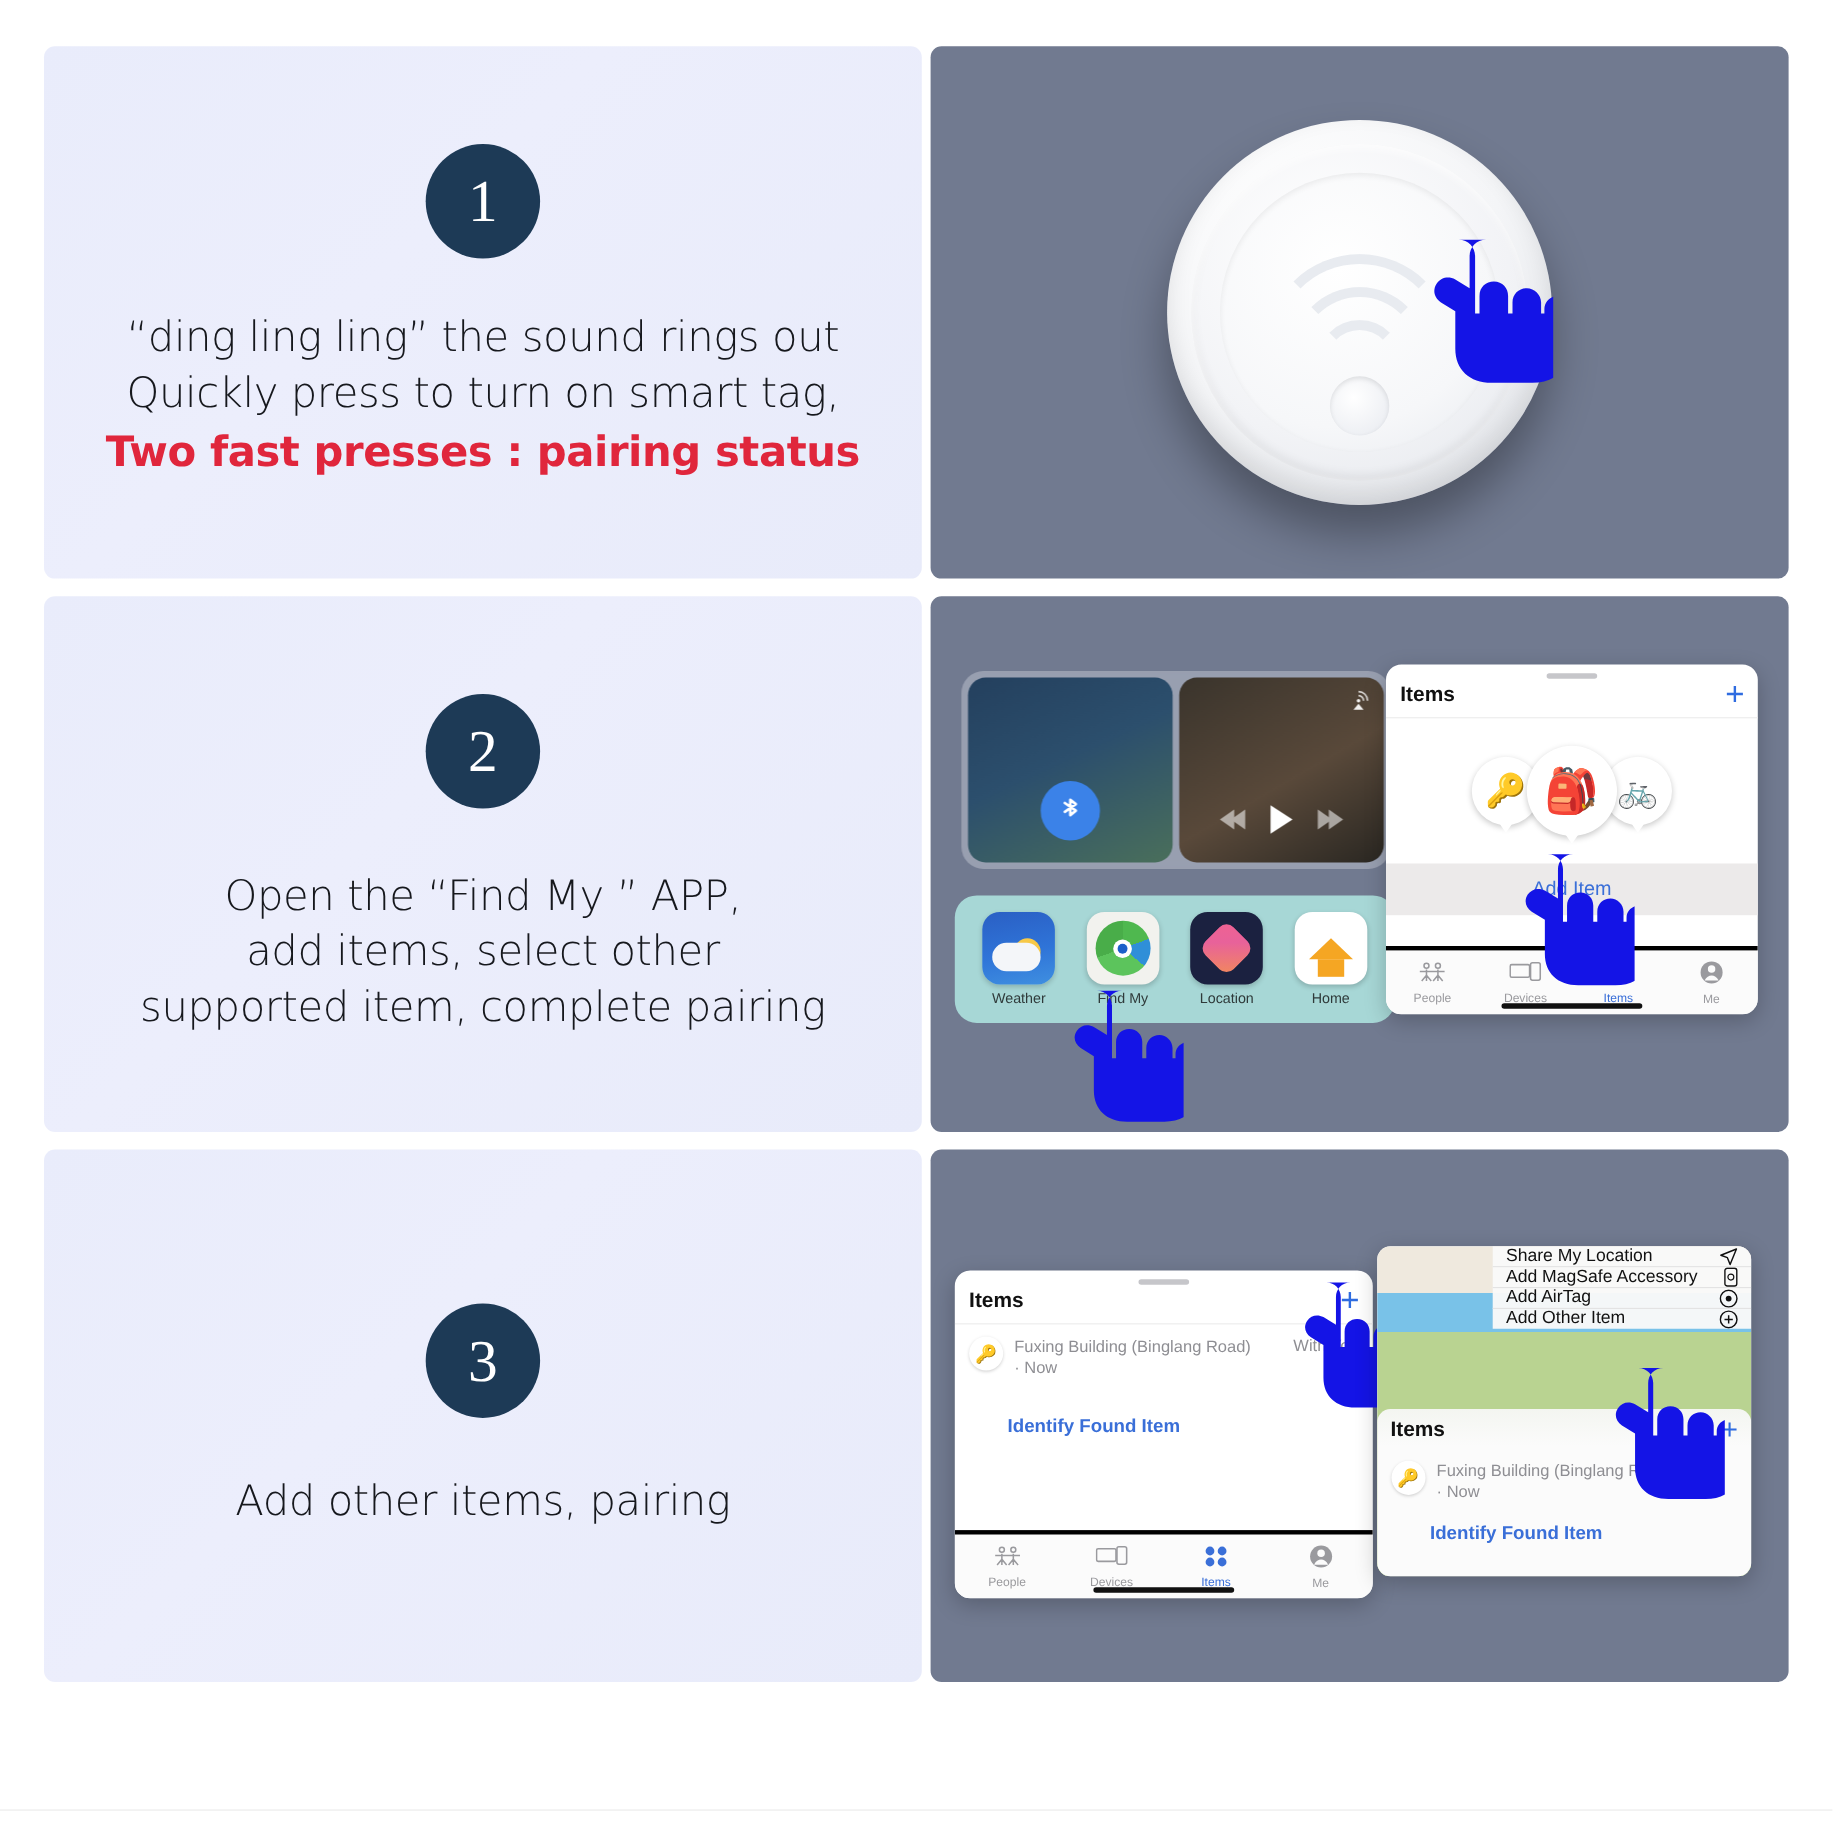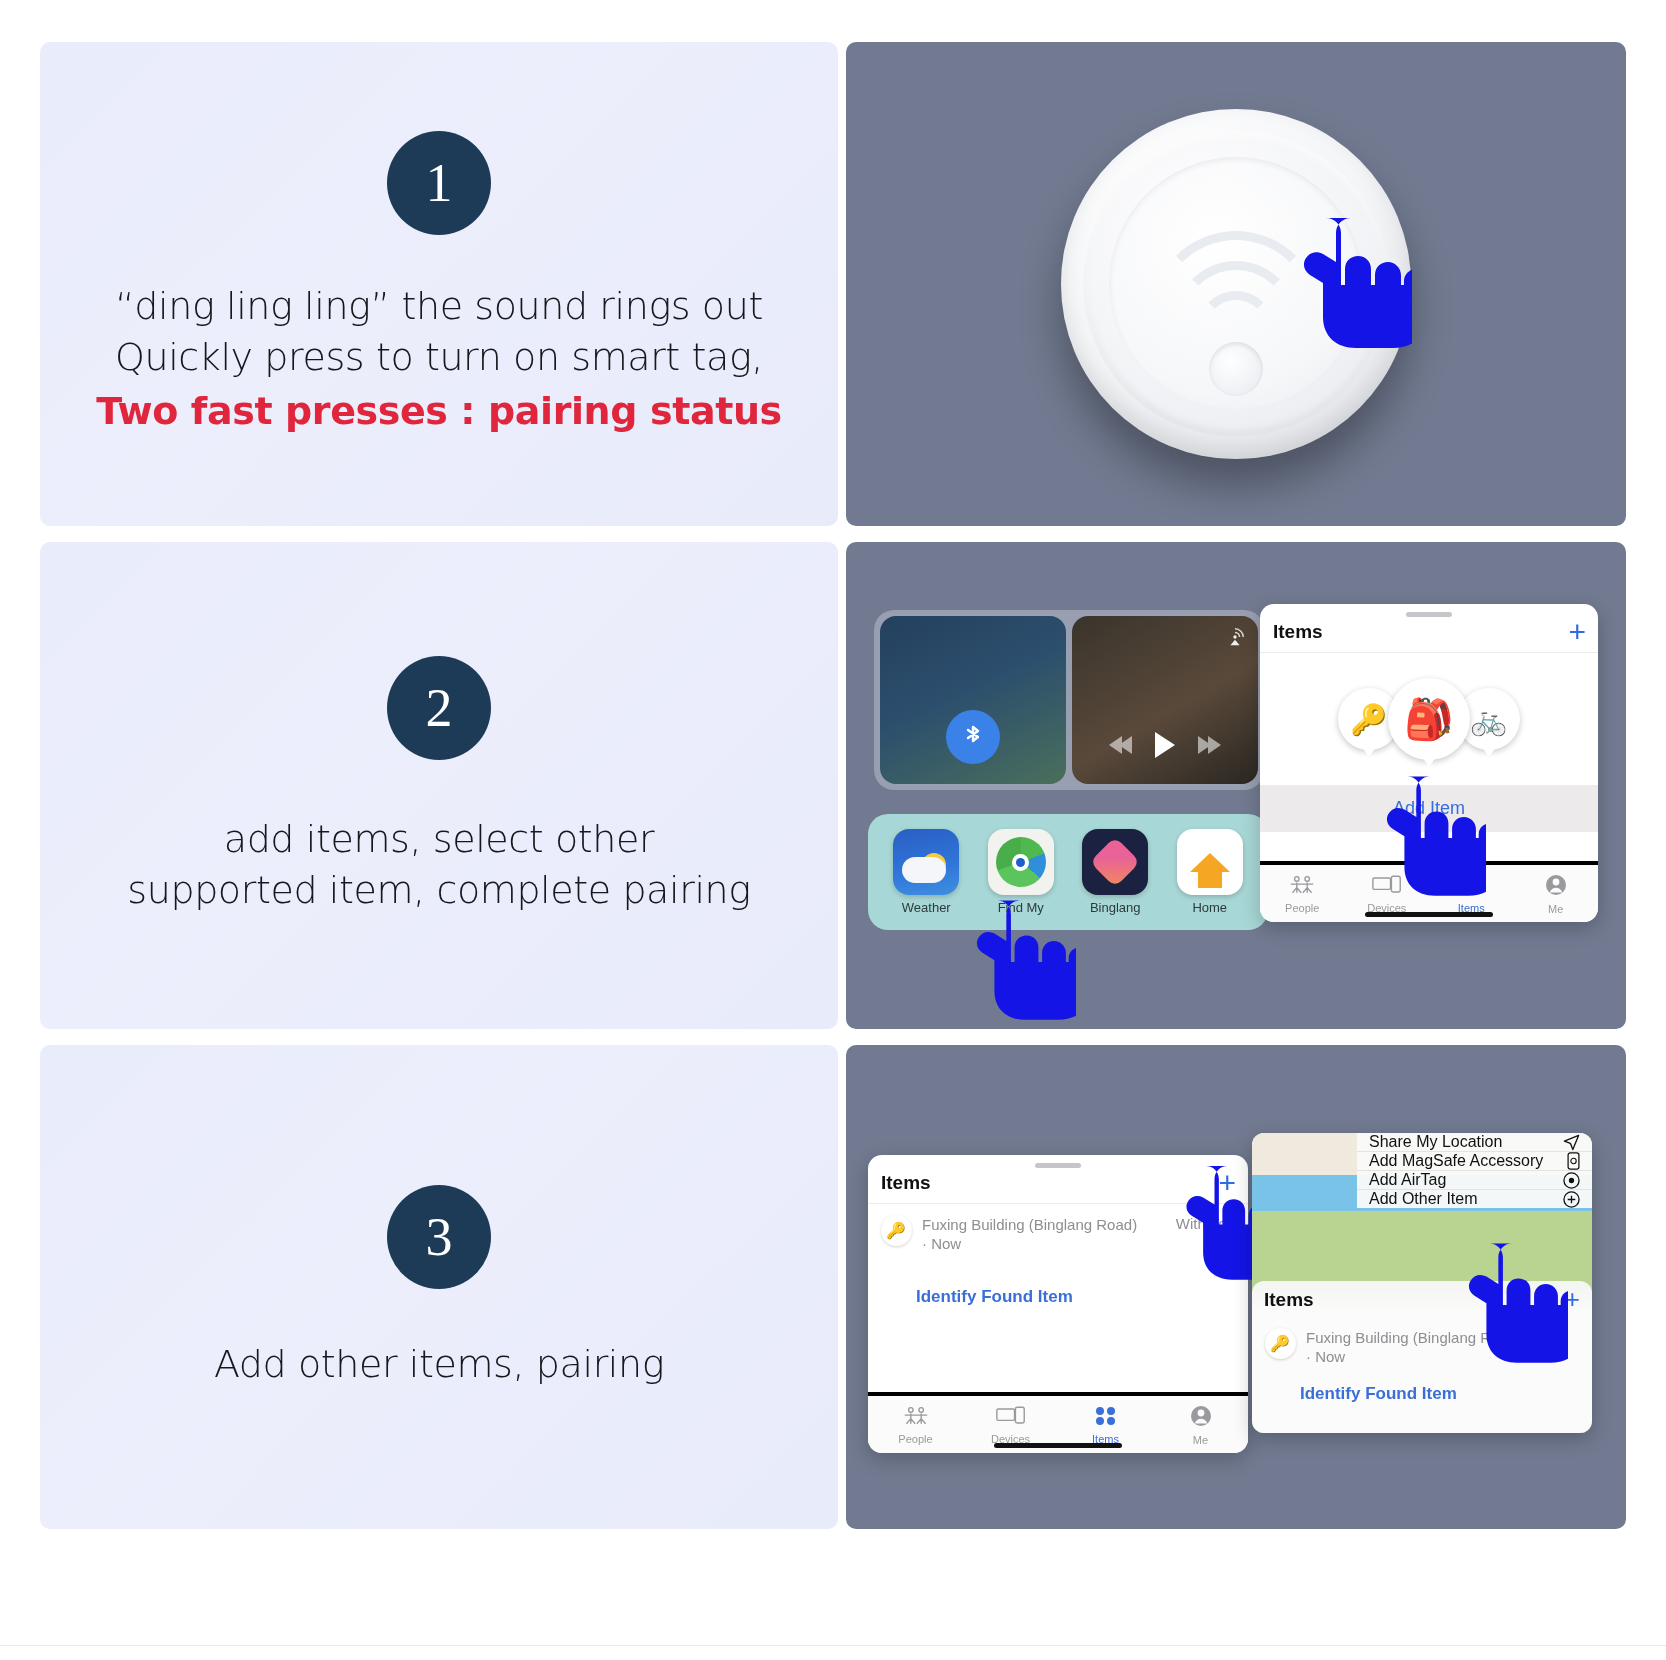--- a/index.html
+++ b/index.html
@@ -340,20 +340,21 @@
           <path d="M44 8 c9 0 15 7 15 15 v52 h4 v-16 c0-8 6-13 13-13 c8 0 13 6 13 13 v16 h4 v-10 c0-8 6-13 13-13 c7 0 13 6 13 13 v10 h3 v-4 c0-7 6-12 12-12 c7 0 12 6 12 12 v34 c0 20-14 33-35 33 h-37 c-20 0-33-12-33-31 v-34 l-13-8 c-6-4-8-11-4-17 c4-6 11-7 17-4 l13 8 v-29 c0-8 6-15 15-15 z" transform="translate(-10,0)" fill="#1414e6"></path>
         </svg>
       </div>
     </div>
   </div>
 
   <div class="step-row row2">
     <div class="step-left">
       <div class="badge">2</div>
       <div class="caption">
+        <div>Open the “Find My ” APP,</div>
         <div>add items, select other</div>
         <div>supported item, complete pairing</div>
       </div>
     </div>
 
     <div class="step-right">
 
       <div class="cc">
         <div class="cc-tile cc-left">
           <div class="bt-circle">
@@ -397,21 +398,21 @@
                   <i></i>
                 </span>
               </span>
           </div>
           <div class="app-lbl">Find My</div>
         </div>
         <div class="dock-app">
           <div class="app-ico ico-shortcuts">
               <span class="sc-shape"></span>
             </div>
-          <div class="app-lbl">Binglang</div>
+          <div class="app-lbl">Location</div>
         </div>
         <div class="dock-app">
           <div class="app-ico ico-home">
               <span class="home-glyph"></span>
             </div>
           <div class="app-lbl">Home</div>
         </div>
       </div>
 
       <div class="hand" style="left:120px; top:350px; width:110px; height:140px;">

